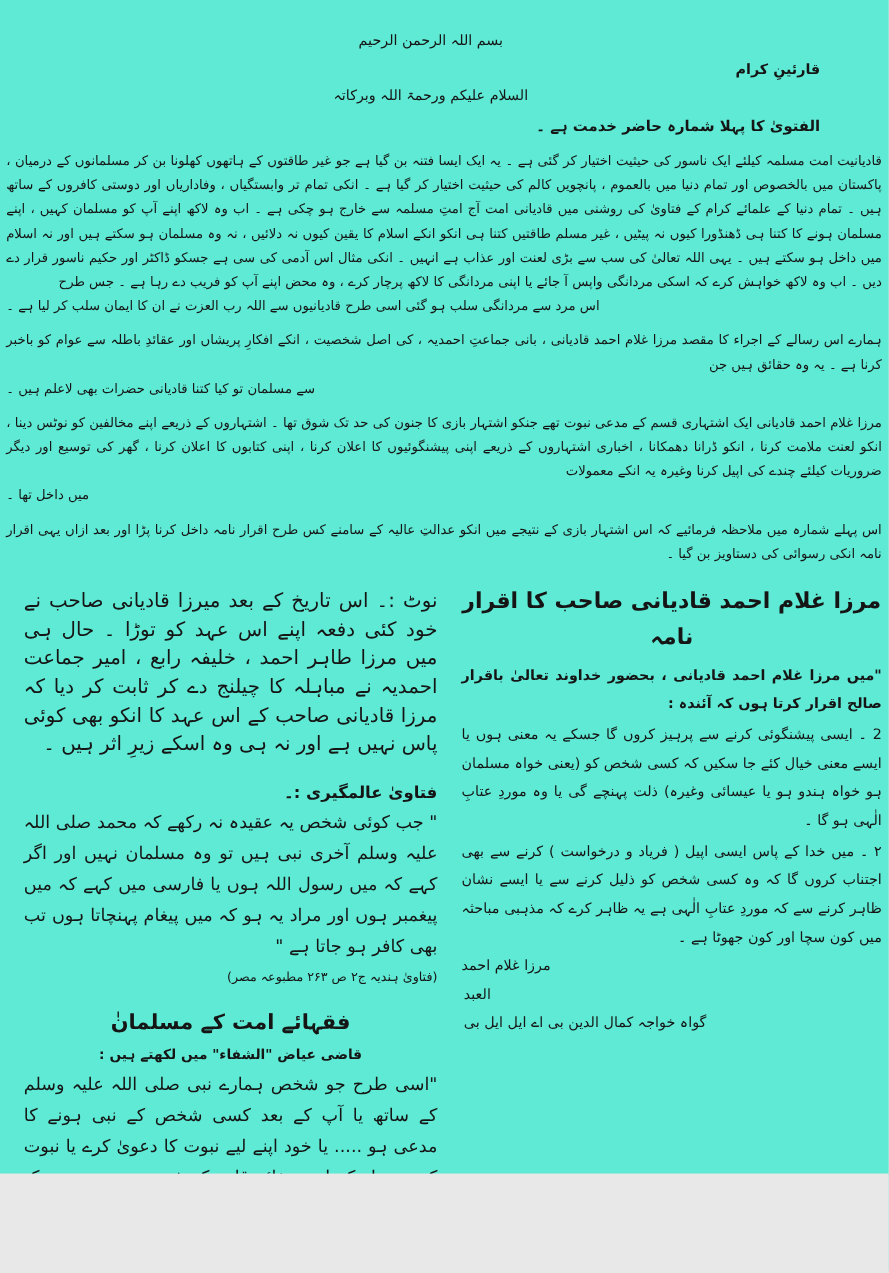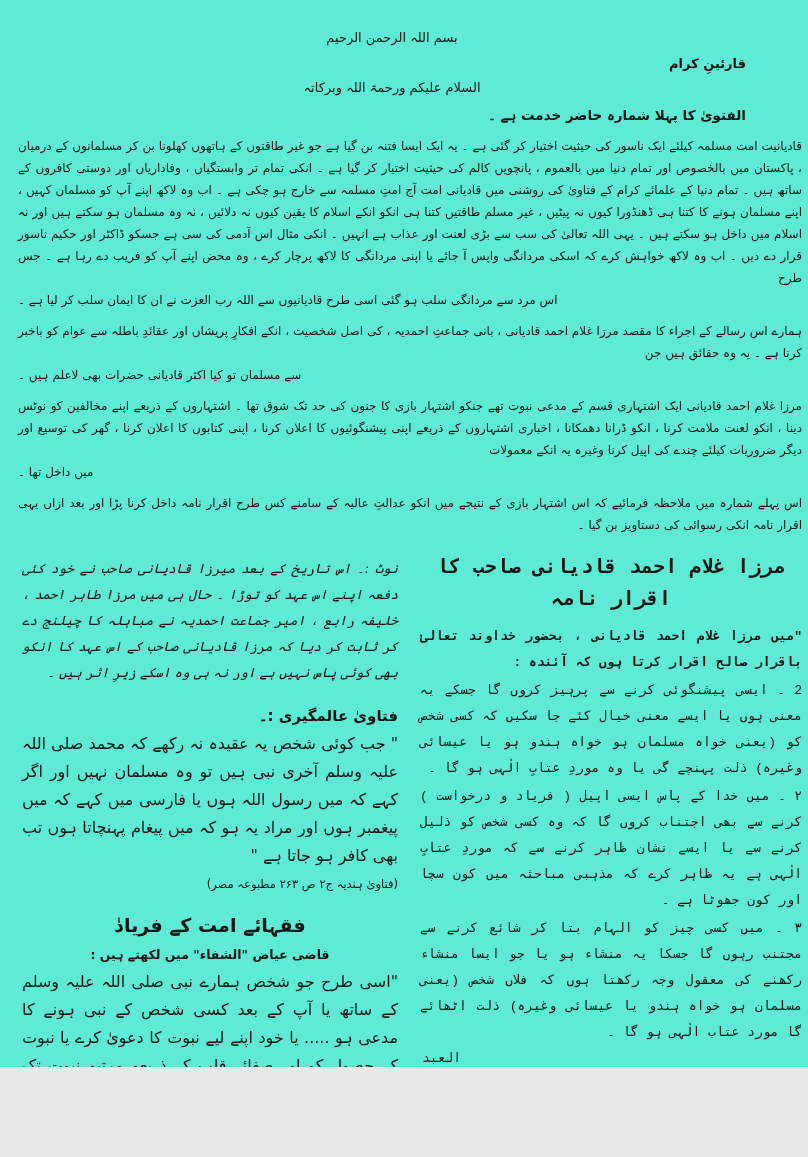--- a/index.html
+++ b/index.html
@@ -12,81 +12,80 @@
     font-family:"DejaVu Sans", sans-serif;
     direction:rtl;
     overflow:hidden;
     box-sizing:border-box;
     padding:26px 6px 25px 6px;
   }
   .hdr-center{text-align:center;font-size:13px;line-height:24px;transform:translateX(-12px);}
   .hdr-right{text-align:right;padding-left:0;padding-right:56px;font-size:13px;line-height:24px;}
   .hdr-right.readers{font-weight:bold;margin-top:2px;}
   .hdr-right.announce{font-size:13.5px;font-weight:bold;margin-top:3px;text-align:right;}
-  .intro{margin-top:8px;margin-left:12px;}
+  .intro{margin-top:8px;}
   .intro p{margin:0;font-size:12px;line-height:22px;text-align:justify;}
   .intro p.center-line{text-align:left;}
   .intro p.mt{margin-top:9px;}
   .columns{display:flex;gap:22px;margin-top:16px;align-items:flex-start;}
   .col{box-sizing:border-box;}
-  .decl-col{width:382px;flex:0 0 382px;font-family:Liberation Mono, monospace;}
+  .decl-col{width:382px;flex:0 0 382px;}
   .fatwa-col{width:376px;flex:0 0 376px;}
   .decl-title{
     margin:0 0 8px 0;text-align:center;
     font-size:20px;font-weight:bold;line-height:32px;
   }
   .preamble{margin:0;font-size:13px;font-weight:bold;line-height:26px;text-align:justify;}
   .point{margin:2px 0 0 0;font-size:13px;line-height:26px;text-align:justify;}
   .sig{margin:0;font-size:13px;line-height:26px;text-align:left;padding-left:2px;}
   .sig.name{padding-left:0;}
-  .note{margin:4px 0 0 0;font-size:13px;line-height:26px;text-align:justify;font-style:italic;}
+  .note{margin:4px 0 0 0;font-size:18px;line-height:26px;text-align:justify;}
   .alamgiri-h{margin:18px 0 2px 0;font-size:15px;font-weight:bold;line-height:24px;}
   .quote{margin:2px 0 0 0;font-size:16px;line-height:28px;text-align:justify;}
   .citation{margin:4px 0 0 0;font-size:11.5px;text-align:right;line-height:20px;}
   .fuqaha-h{margin:16px 0 0 0;font-size:19px;font-weight:bold;text-align:center;line-height:30px;}
   .subhead{margin:4px 0 0 0;font-size:12.5px;font-weight:bold;text-align:center;line-height:22px;}
 </style>
 </head>
 <body>
 
 <div class="page">
 
   <div class="hdr-center">بسم اللہ الرحمن الرحیم</div>
   <div class="hdr-right readers">قارئینِ کرام</div>
   <div class="hdr-center">السلام علیکم ورحمۃ اللہ وبرکاتہ</div>
   <div class="hdr-right announce">الفتویٰ کا پہلا شمارہ حاضر خدمت ہے ۔</div>
 
   <div class="intro">
     <p>قادیانیت امت مسلمہ کیلئے ایک ناسور کی حیثیت اختیار کر گئی ہے ۔ یہ ایک ایسا فتنہ بن گیا ہے جو غیر طاقتوں کے ہاتھوں کھلونا بن کر مسلمانوں کے درمیان ، پاکستان میں بالخصوص اور تمام دنیا میں بالعموم ، پانچویں کالم کی حیثیت اختیار کر گیا ہے ۔ انکی تمام تر وابستگیاں ، وفاداریاں اور دوستی کافروں کے ساتھ ہیں ۔ تمام دنیا کے علمائے کرام کے فتاویٰ کی روشنی میں قادیانی امت آج امتِ مسلمہ سے خارج ہو چکی ہے ۔ اب وہ لاکھ اپنے آپ کو مسلمان کہیں ، اپنے مسلمان ہونے کا کتنا ہی ڈھنڈورا کیوں نہ پیٹیں ، غیر مسلم طاقتیں کتنا ہی انکو انکے اسلام کا یقین کیوں نہ دلائیں ، نہ وہ مسلمان ہو سکتے ہیں اور نہ اسلام میں داخل ہو سکتے ہیں ۔ یہی اللہ تعالیٰ کی سب سے بڑی لعنت اور عذاب ہے انہیں ۔ انکی مثال اس آدمی کی سی ہے جسکو ڈاکٹر اور حکیم ناسور قرار دے دیں ۔ اب وہ لاکھ خواہش کرے کہ اسکی مردانگی واپس آ جائے یا اپنی مردانگی کا لاکھ پرچار کرے ، وہ محض اپنے آپ کو فریب دے رہا ہے ۔ جس طرح</p>
     <p class="center-line">اس مرد سے مردانگی سلب ہو گئی اسی طرح قادیانیوں سے اللہ رب العزت نے ان کا ایمان سلب کر لیا ہے ۔</p>
     <p class="mt">ہمارے اس رسالے کے اجراء کا مقصد مرزا غلام احمد قادیانی ، بانی جماعتِ احمدیہ ، کی اصل شخصیت ، انکے افکارِ پریشاں اور عقائدِ باطلہ سے عوام کو باخبر کرنا ہے ۔ یہ وہ حقائق ہیں جن</p>
-    <p class="center-line">سے مسلمان تو کیا اکثر قادیانی حضرات بھی لاعلم ہیں ۔</p>
+    <p class="center-line">سے مسلمان تو کیا کتنا قادیانی حضرات بھی لاعلم ہیں ۔</p>
     <p class="mt">مرزا غلام احمد قادیانی ایک اشتہاری قسم کے مدعی نبوت تھے جنکو اشتہار بازی کا جنون کی حد تک شوق تھا ۔ اشتہاروں کے ذریعے اپنے مخالفین کو نوٹس دینا ، انکو لعنت ملامت کرنا ، انکو ڈرانا دھمکانا ، اخباری اشتہاروں کے ذریعے اپنی پیشنگوئیوں کا اعلان کرنا ، اپنی کتابوں کا اعلان کرنا ، گھر کی توسیع اور دیگر ضروریات کیلئے چندے کی اپیل کرنا وغیرہ یہ انکے معمولات</p>
     <p class="center-line">میں داخل تھا ۔</p>
     <p class="mt">اس پہلے شمارہ میں ملاحظہ فرمائیے کہ اس اشتہار بازی کے نتیجے میں انکو عدالتِ عالیہ کے سامنے کس طرح اقرار نامہ داخل کرنا پڑا اور بعد ازاں یہی اقرار نامہ انکی رسوائی کی دستاویز بن گیا ۔</p>
   </div>
 
   <div class="columns">
 
     <div class="col decl-col">
       <h2 class="decl-title">مرزا غلام احمد قادیانی صاحب کا اقرار نامہ</h2>
       <p class="preamble">"میں مرزا غلام احمد قادیانی ، بحضور خداوند تعالیٰ باقرار صالح اقرار کرتا ہوں کہ آئندہ :</p>
       <p class="point">2 ۔ ایسی پیشنگوئی کرنے سے پرہیز کروں گا جسکے یہ معنی ہوں یا ایسے معنی خیال کئے جا سکیں کہ کسی شخص کو (یعنی خواہ مسلمان ہو خواہ ہندو ہو یا عیسائی وغیرہ) ذلت پہنچے گی یا وہ موردِ عتابِ الٰہی ہو گا ۔</p>
       <p class="point">۲ ۔ میں خدا کے پاس ایسی اپیل ( فریاد و درخواست ) کرنے سے بھی اجتناب کروں گا کہ وہ کسی شخص کو ذلیل کرنے سے یا ایسے نشان ظاہر کرنے سے کہ موردِ عتابِ الٰہی ہے یہ ظاہر کرے کہ مذہبی مباحثہ میں کون سچا اور کون جھوٹا ہے ۔</p>
-      <p class="point">۳ ۔ میں کسی چیز کو الہام بتا کر شائع کرنے سے مجتنب رہوں گا جسکا یہ منشاء ہو یا جو ایسا منشاء رکھنے کی معقول وجہ رکھتا ہوں کہ فلاں شخص (یعنی مسلمان ہو خواہ ہندو یا عیسائی وغیرہ) ذلت اٹھائے گا مورد عتاب الٰہی ہو گا ۔</p>
+      <p class="sig name">مرزا غلام احمد</p>
       <p class="sig">العبد</p>
-      <p class="sig name">مرزا غلام احمد</p>
       <p class="sig">گواہ خواجہ کمال الدین بی اے ایل ایل بی</p>
 
     </div>
 
     <div class="col fatwa-col">
       <p class="note">نوٹ :۔ اس تاریخ کے بعد میرزا قادیانی صاحب نے خود کئی دفعہ اپنے اس عہد کو توڑا ۔ حال ہی میں مرزا طاہر احمد ، خلیفہ رابع ، امیر جماعت احمدیہ نے مباہلہ کا چیلنج دے کر ثابت کر دیا کہ مرزا قادیانی صاحب کے اس عہد کا انکو بھی کوئی پاس نہیں ہے اور نہ ہی وہ اسکے زیرِ اثر ہیں ۔</p>
       <h3 class="alamgiri-h">فتاویٰ عالمگیری :۔</h3>
       <p class="quote">" جب کوئی شخص یہ عقیدہ نہ رکھے کہ محمد صلی اللہ علیہ وسلم آخری نبی ہیں تو وہ مسلمان نہیں اور اگر کہے کہ میں رسول اللہ ہوں یا فارسی میں کہے کہ میں پیغمبر ہوں اور مراد یہ ہو کہ میں پیغام پہنچاتا ہوں تب بھی کافر ہو جاتا ہے "</p>
       <p class="citation">(فتاویٰ ہندیہ ج۲ ص ۲۶۳ مطبوعہ مصر)</p>
-      <h2 class="fuqaha-h">فقہائے امت کے فریادٰ</h2>
+      <h2 class="fuqaha-h">فقہائے امت کے مسلمانٰ</h2>
       <p class="subhead">قاضی عیاض "الشفاء" میں لکھتے ہیں :</p>
       <p class="quote">"اسی طرح جو شخص ہمارے نبی صلی اللہ علیہ وسلم کے ساتھ یا آپ کے بعد کسی شخص کے نبی ہونے کا مدعی ہو ..... یا خود اپنے لیے نبوت کا دعویٰ کرے یا نبوت کے حصول کو اور صفائے قلب کے ذریعہ مرتبہ نبوت تک پہنچنے کو جائز رکھے .... اسی طرح جو شخص یہ دعویٰ کرے کہ اس</p>
     </div>
 
   </div>
 </div>
 
 </body></html>

